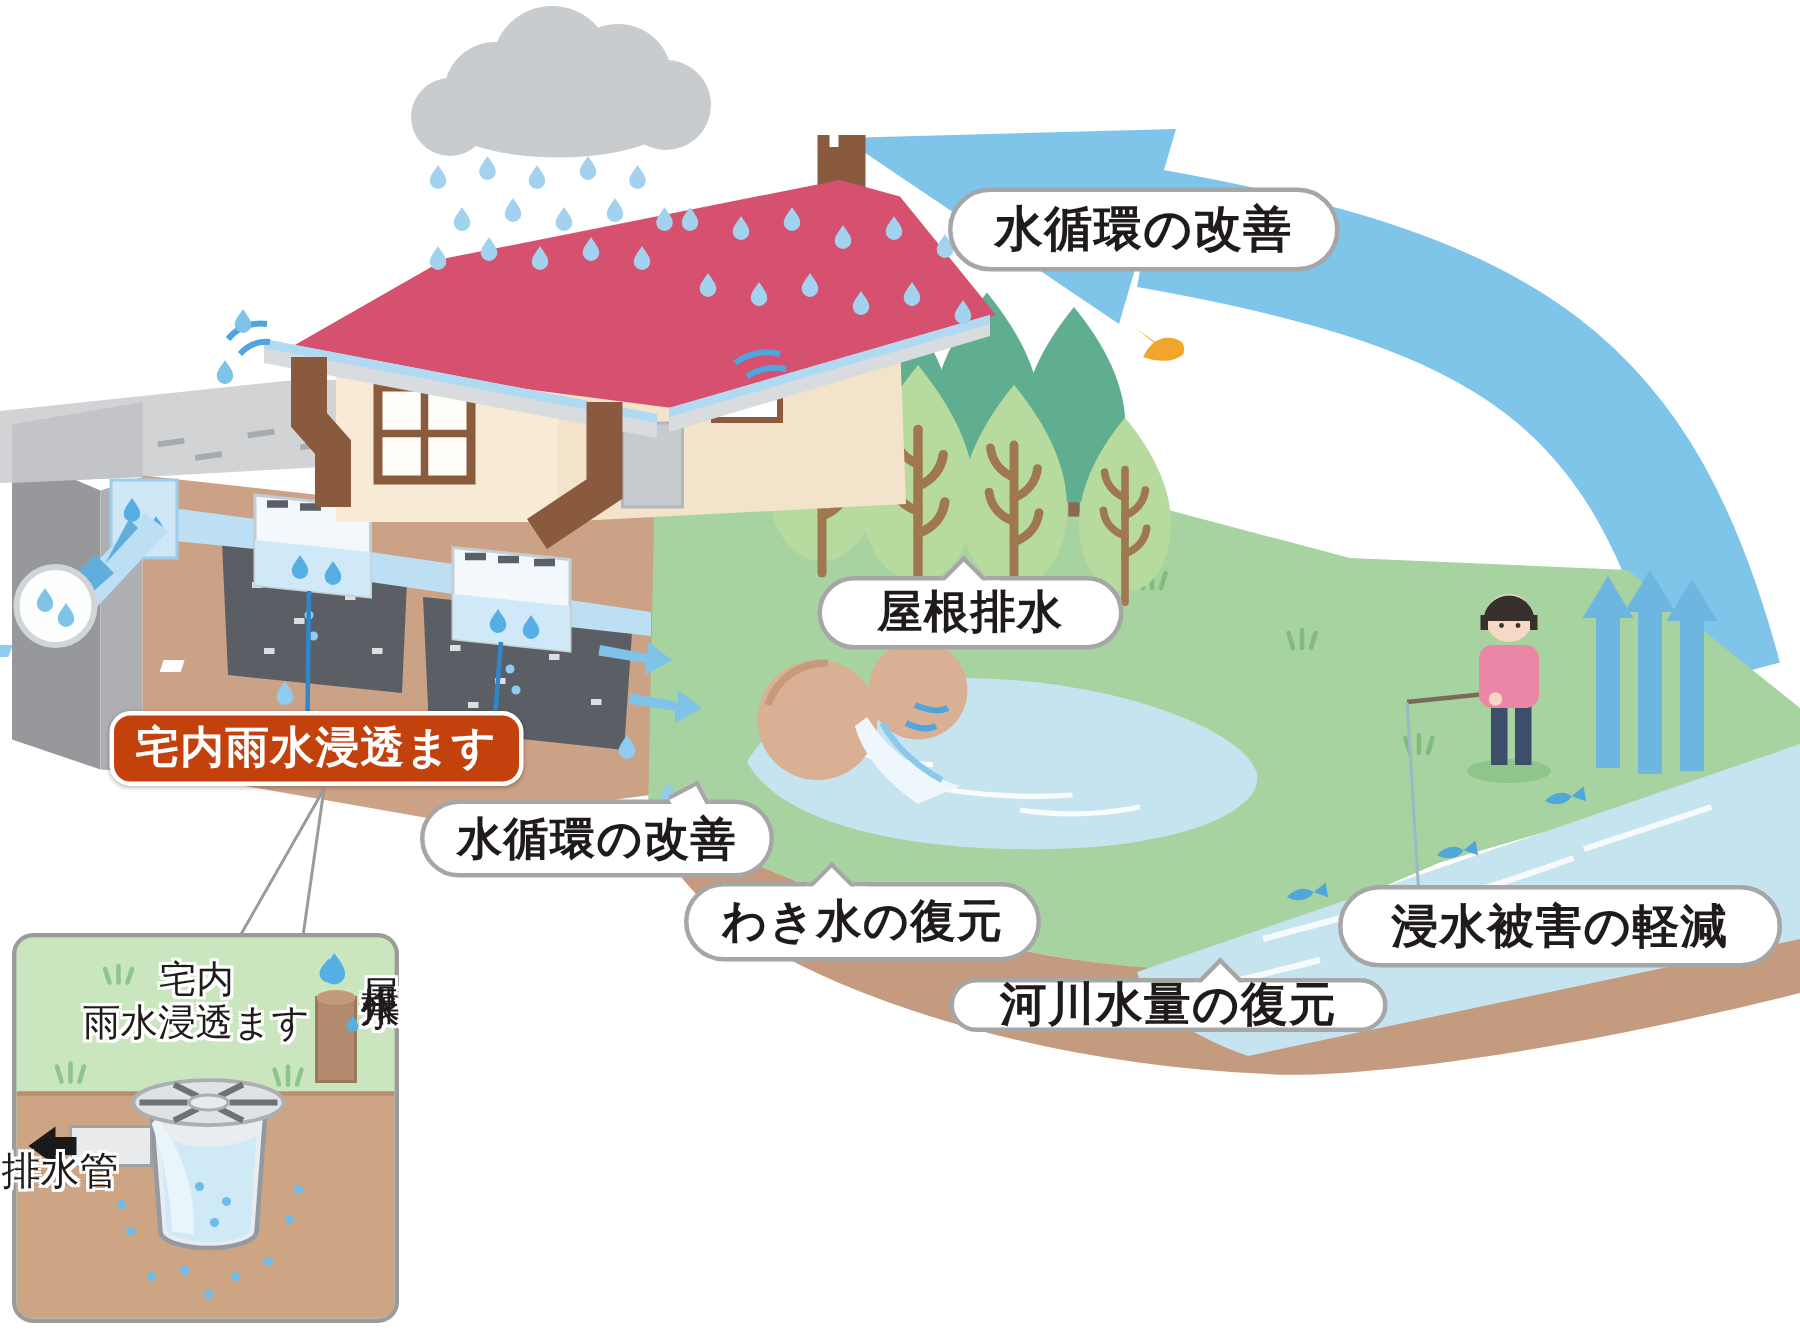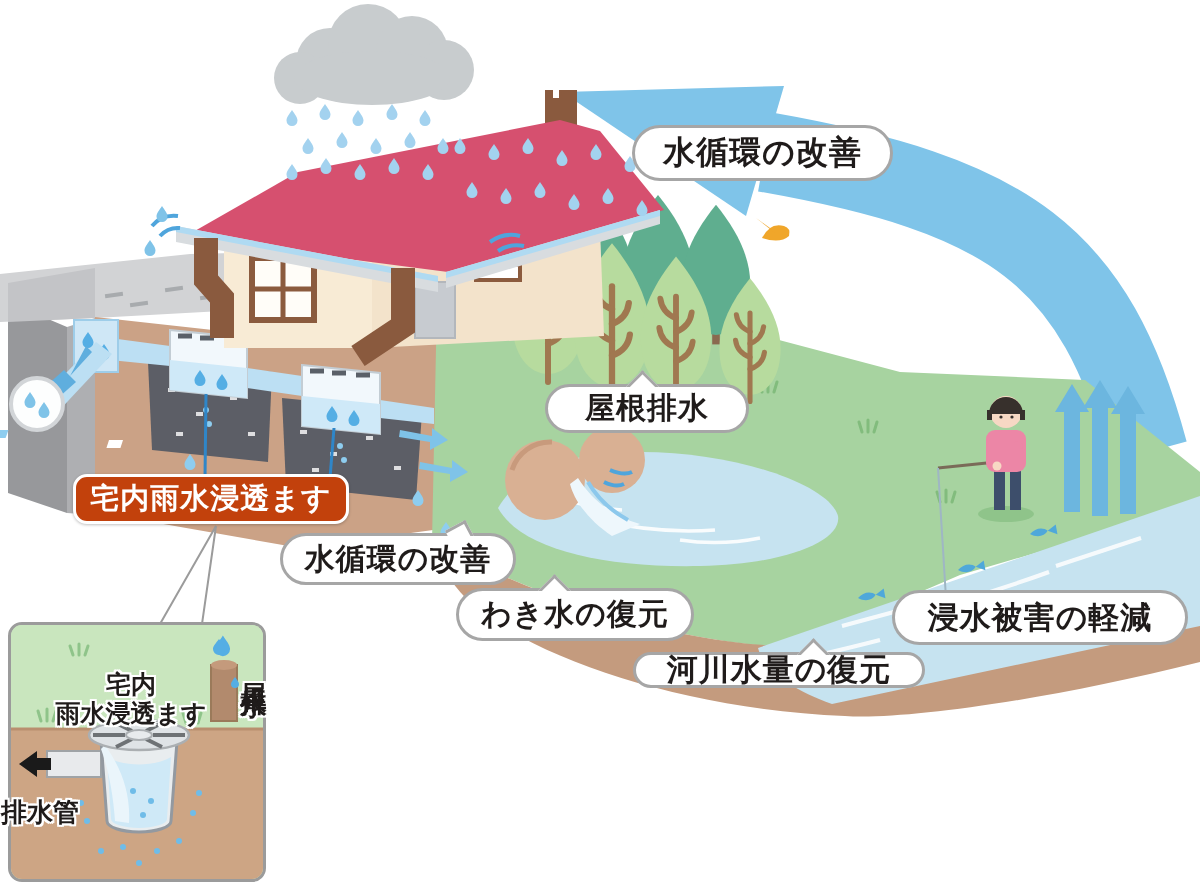--- a/index.html
+++ b/index.html
@@ -28,24 +28,23 @@
     box-shadow:0 1px 3px rgba(0,0,0,.25);letter-spacing:1px;text-align:center;
   }
   
   .inset{
     position:absolute;left:8px;top:622px;width:258px;height:260px;
     border:3px solid #9b9b9b;border-radius:14px;overflow:visible;background:#c9e6be;
     box-sizing:border-box;z-index:5;
   }
   .inset svg{position:absolute;left:0;top:0;border-radius:11px;}
   .inset-text{
-    position:absolute;font-weight:700;color:#1f1b1a;z-index:8;white-space:nowrap;
+    position:absolute;font-weight:400;color:#1f1b1a;z-index:8;white-space:nowrap;
     text-shadow:-2px -2px 0 #fff,2px -2px 0 #fff,-2px 2px 0 #fff,2px 2px 0 #fff,
                  0 -2px 0 #fff,0 2px 0 #fff,-2px 0 0 #fff,2px 0 0 #fff;
-    margin-top:32px;
   }
   .vertical{writing-mode:vertical-rl;text-orientation:upright;letter-spacing:3px;}
 </style>
 </head>
 <body>
 
 <div class="canvas">
 
 <svg class="scene" width="1200" height="893" viewBox="0 0 1200 893">
   <defs>

